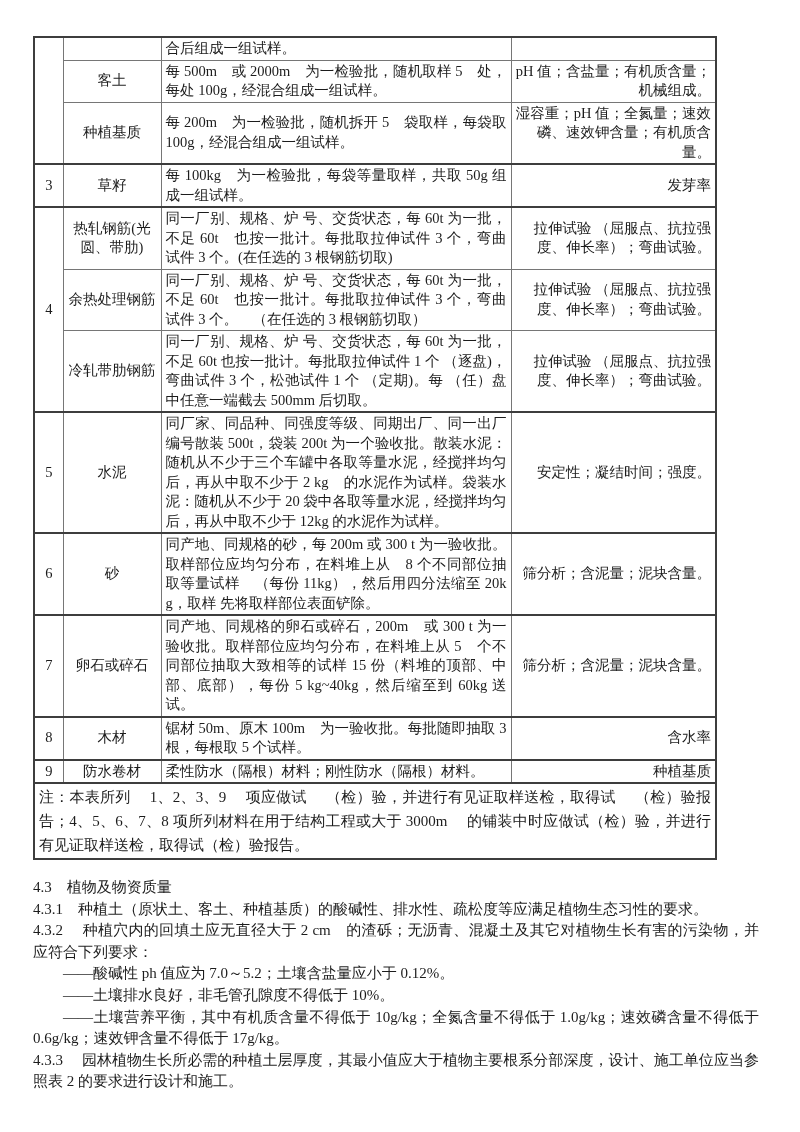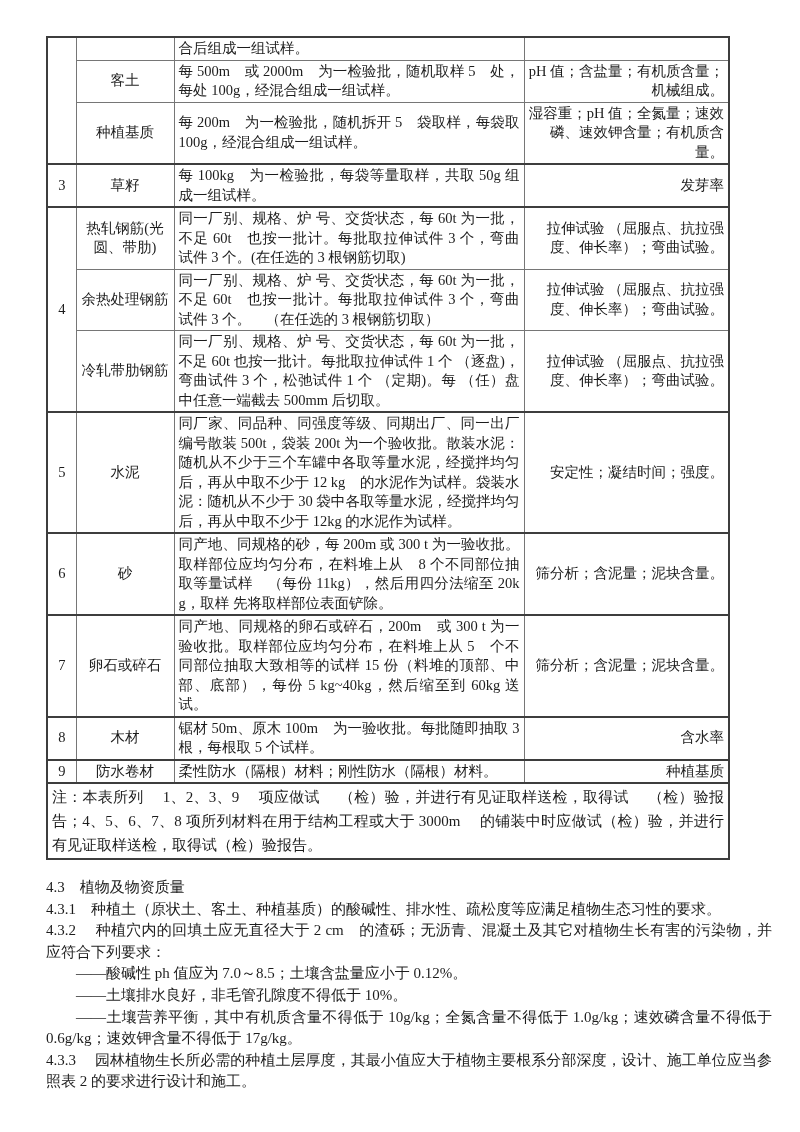--- a/index.html
+++ b/index.html
@@ -3,21 +3,21 @@
 <meta charset="utf-8">
 <style>
   html, body { margin: 0; padding: 0; }
   body {
     width: 800px; height: 1132px;
     background: #ffffff;
     color: #1c1c1c;
     font-family: "Liberation Serif", "DejaVu Serif", serif;
     overflow: hidden;
   }
-  .page { padding: 36px 0 0 46px; }
+  .page { padding: 36px 0 0 33px; }
 
   
   table.materials-table {
     border-collapse: collapse;
     table-layout: fixed;
     width: 682px;
     font-size: 14.5px;
     line-height: 19.5px;
     border: 2px solid #3d3d3d;
   }
@@ -96,21 +96,21 @@
           <td class="col-test">拉伸试验 （屈服点、抗拉强度、伸长率）；弯曲试验。</td>
         </tr>
         <tr>
           <td class="col-name">冷轧带肋钢筋</td>
           <td class="col-desc">同一厂别、规格、炉 号、交货状态，每 60t 为一批，不足 60t 也按一批计。每批取拉伸试件 1 个 （逐盘)，弯曲试件 3 个，松弛试件 1 个 （定期)。每 （任）盘中任意一端截去 500mm 后切取。</td>
           <td class="col-test">拉伸试验 （屈服点、抗拉强度、伸长率）；弯曲试验。</td>
         </tr>
         <tr class="group-start">
           <td class="col-num" rowspan="1">5</td>
           <td class="col-name">水泥</td>
-          <td class="col-desc">同厂家、同品种、同强度等级、同期出厂、同一出厂编号散装 500t，袋装 200t 为一个验收批。散装水泥：随机从不少于三个车罐中各取等量水泥，经搅拌均匀后，再从中取不少于 12 kg　的水泥作为试样。袋装水泥：随机从不少于 30 袋中各取等量水泥，经搅拌均匀后，再从中取不少于 12kg 的水泥作为试样。</td>
+          <td class="col-desc">同厂家、同品种、同强度等级、同期出厂、同一出厂编号散装 500t，袋装 200t 为一个验收批。散装水泥：随机从不少于三个车罐中各取等量水泥，经搅拌均匀后，再从中取不少于 2 kg　的水泥作为试样。袋装水泥：随机从不少于 20 袋中各取等量水泥，经搅拌均匀后，再从中取不少于 12kg 的水泥作为试样。</td>
           <td class="col-test">安定性；凝结时间；强度。</td>
         </tr>
         <tr class="group-start">
           <td class="col-num" rowspan="1">6</td>
           <td class="col-name">砂</td>
           <td class="col-desc">同产地、同规格的砂，每 200m 或 300 t 为一验收批。取样部位应均匀分布，在料堆上从　8 个不同部位抽取等量试样　（每份 11kg），然后用四分法缩至 20kg，取样 先将取样部位表面铲除。</td>
           <td class="col-test">筛分析；含泥量；泥块含量。</td>
         </tr>
         <tr class="group-start">
           <td class="col-num" rowspan="1">7</td>
@@ -133,18 +133,18 @@
         <tr class="group-start">
           <td class="note-cell" colspan="4">注：本表所列　 1、2、3、9　 项应做试　 （检）验，并进行有见证取样送检，取得试　 （检）验报告；4、5、6、7、8 项所列材料在用于结构工程或大于 3000m　 的铺装中时应做试（检）验，并进行有见证取样送检，取得试（检）验报告。</td>
         </tr>
       </tbody>
   </table>
 
   <div class="paras">
       <div class="para">4.3　植物及物资质量</div>
       <div class="para">4.3.1　种植土（原状土、客土、种植基质）的酸碱性、排水性、疏松度等应满足植物生态习性的要求。</div>
       <div class="para">4.3.2　 种植穴内的回填土应无直径大于 2 cm　的渣砾；无沥青、混凝土及其它对植物生长有害的污染物，并应符合下列要求：</div>
-      <div class="para dash">——酸碱性 ph 值应为 7.0～8.5；土壤含盐量应小于 0.12%。</div>
+      <div class="para dash">——酸碱性 ph 值应为 7.0～5.2；土壤含盐量应小于 0.12%。</div>
       <div class="para dash">——土壤排水良好，非毛管孔隙度不得低于 10%。</div>
       <div class="para dash">——土壤营养平衡，其中有机质含量不得低于 10g/kg；全氮含量不得低于 1.0g/kg；速效磷含量不得低于 0.6g/kg；速效钾含量不得低于 17g/kg。</div>
       <div class="para">4.3.3　 园林植物生长所必需的种植土层厚度，其最小值应大于植物主要根系分部深度，设计、施工单位应当参照表 2 的要求进行设计和施工。</div>
     </div>
 </div>
 
 </body></html>

